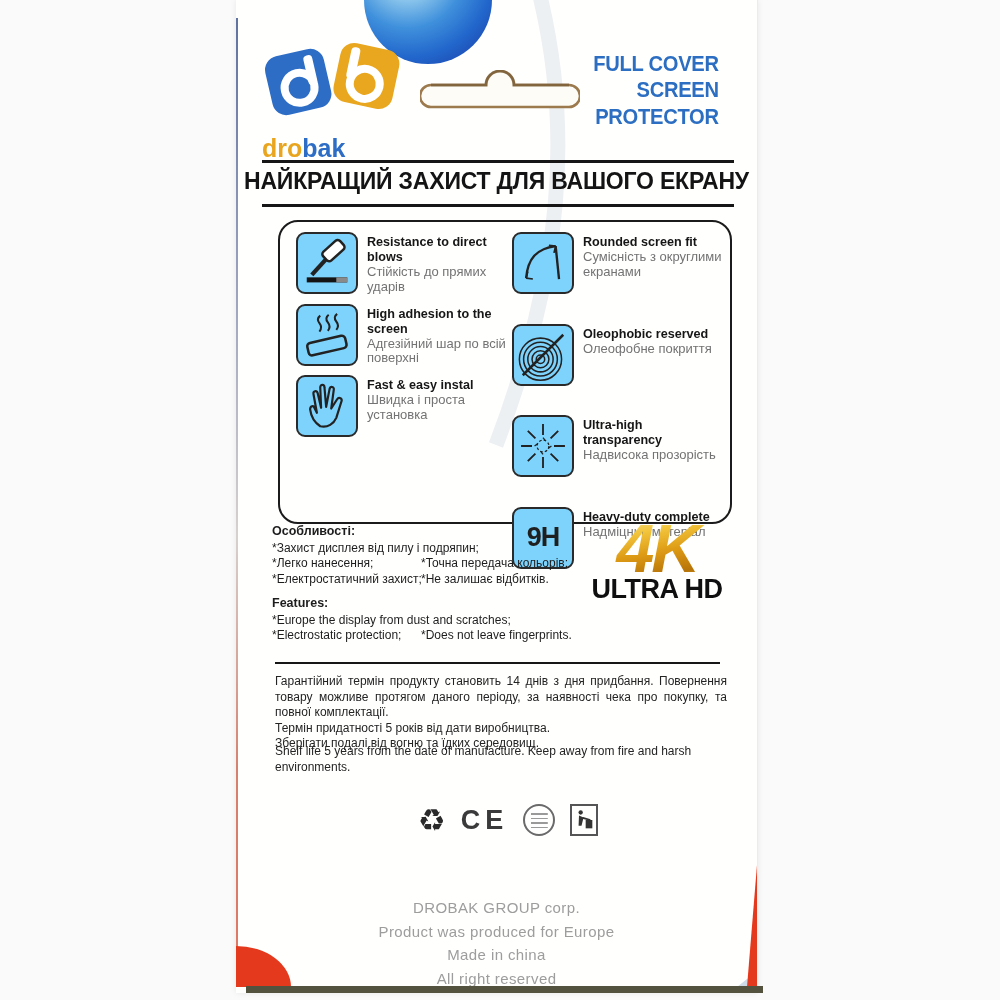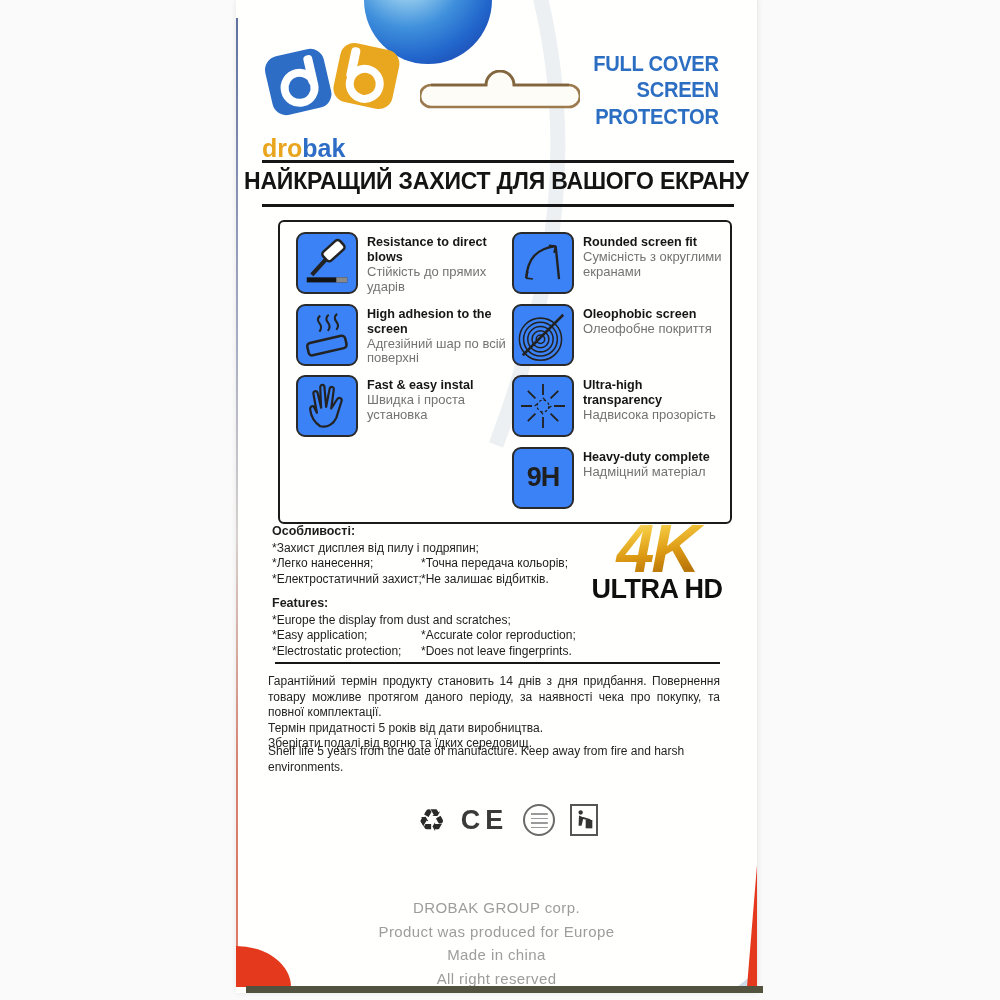--- a/index.html
+++ b/index.html
@@ -27,45 +27,45 @@
   .logo-word .dro{color:#e8a51d;} .logo-word .bak{color:#2d6dc6;}
   .tagline{position:absolute;right:38px;top:50px;text-align:right;color:#2b6ec2;font-weight:bold;
      font-size:21px;line-height:25px;letter-spacing:-.3px;transform:scale(.96,1.05);transform-origin:top right;}
   
   .rule{position:absolute;height:2.5px;background:#161616;}
   .rule1{left:26px;right:23px;top:160px;} .rule2{left:26px;right:23px;top:204px;}
   .rule3{left:39px;width:445px;top:662px;height:2px;}
   .headline{position:absolute;left:0;right:0;top:168px;text-align:center;font-size:23px;font-weight:bold;
      color:#141414;letter-spacing:-.2px;transform:scaleY(1.05);}
   
-  .fbox{position:absolute;left:42px;top:220px;width:450px;height:300px;border:2.5px solid #1b1b1b;border-radius:6px;}
+  .fbox{position:absolute;left:42px;top:220px;width:450px;height:300px;border:2.5px solid #1b1b1b;border-radius:20px;}
   .fcol{position:absolute;top:10px;display:flex;flex-direction:column;}
-  .fcol.l{left:16px;width:210px;} .fcol.r{left:232px;width:212px;}
+  .fcol.l{left:16px;width:210px;} .fcol.r{left:232px;width:212px;gap:20px;}
   .feat{display:flex;height:71.5px;align-items:flex-start;}
   .ibox{flex:0 0 62px;width:62px;height:62px;border:2.2px solid #2a2a2a;border-radius:9px;box-sizing:border-box;
-     display:flex;align-items:center;justify-content:center;background:#3b82f6;overflow:hidden;}
+     display:flex;align-items:center;justify-content:center;background:#7dd3fc;overflow:hidden;}
   .ibox svg{display:block;width:54px;height:54px;}
   .badge9h{font-size:27px;font-weight:bold;color:#1f1f1f;letter-spacing:-1px;}
   .ftxt{margin-left:9px;padding-top:3px;}
   .ft{display:block;font-size:12.6px;font-weight:bold;color:#161616;line-height:15px;}
   .fs{display:block;font-size:13px;color:#737373;line-height:14.5px;margin-top:0;}
   
   .bullets{position:absolute;left:36px;width:340px;font-size:12px;color:#1d1d1d;line-height:15.5px;}
   .bullets.ua{top:524px;} .bullets.en{top:596px;}
   .btitle{font-weight:bold;font-size:12.5px;margin-bottom:1px;}
   .brow{position:relative;}
   .c2{position:absolute;left:149px;white-space:nowrap;}
   
   .fourk{position:absolute;left:340px;top:516px;width:162px;text-align:center;}
   .fourk .k4{font-size:68px;line-height:64px;font-weight:800;font-style:italic;letter-spacing:-3px;
      background:linear-gradient(170deg,#f9e9a0 5%,#f2c53c 30%,#dd9a14 55%,#b77408 80%,#e3b43a 100%);
      -webkit-background-clip:text;background-clip:text;color:transparent;}
   .fourk .uhd{font-size:27px;font-weight:800;color:#0f0f0f;letter-spacing:-.5px;margin-top:-6px;}
   
-  .warr{position:absolute;left:32px;width:452px;font-size:12px;color:#242424;line-height:15.5px;}
+  .warr{position:absolute;left:39px;width:452px;font-size:12px;color:#242424;line-height:15.5px;}
   .warr.ua{top:674px;} .warr.en{top:744px;}
   .warr p{margin:0;} .warr .just{text-align:justify;}
   
   .certs{position:absolute;left:182px;top:800px;display:flex;align-items:center;gap:15px;height:40px;}
   .recycle{font-family:"DejaVu Sans",sans-serif;font-size:31px;color:#2a2a2a;line-height:34px;}
   .ce{font-size:27px;font-weight:bold;color:#3a3a3a;letter-spacing:5px;transform:scaleY(1.05);}
   .seal{width:32px;height:32px;border:2px solid #6a6a6a;border-radius:50%;box-sizing:border-box;
      background:repeating-linear-gradient(#fff 0 3px,#9a9a9a 3px 4.5px);background-size:60% 70%;
      background-position:center;background-repeat:no-repeat;}
   .bin{width:28px;height:32px;border:2px solid #555;box-sizing:border-box;display:flex;align-items:center;justify-content:center;}
@@ -185,21 +185,21 @@
                   <circle cx="29" cy="37" r="5"></circle>
                   <circle cx="29" cy="37" r="10"></circle>
                   <circle cx="29" cy="37" r="15"></circle>
                   <circle cx="29" cy="37" r="20"></circle>
                   <circle cx="29" cy="37" r="25"></circle>
                 </g>
                 <path d="M8 56 L56 8" stroke-width="3"></path>
               </svg>
           </span>
           <span class="ftxt">
-              <span class="ft">Oleophobic screen</span>
+              <span class="ft">Oleophobic reserved</span>
               <span class="fs">Олеофобне покриття</span>
             </span>
         </div>
         <div class="feat">
           <span class="ibox">
             <svg viewBox="0 0 64 64" fill="none" stroke="#222">
                 <g stroke-width="2.2">
                   <path d="M32 6 V19 M32 45 V58 M6 32 H19 M45 32 H58"></path>
                   <path d="M14 14 L23 23 M41 41 L50 50 M50 14 L41 23 M23 41 L14 50"></path>
                 </g>
@@ -234,21 +234,20 @@
     </div>
 
     <div class="fourk">
       <div class="k4">4K</div>
       <div class="uhd">ULTRA HD</div>
     </div>
 
     <div class="bullets en">
       <div class="btitle">Features:</div>
       <div class="bline">*Europe the display from dust and scratches;</div>
-      <div class="brow"><span>*Easy application;</span><span class="c2">*Accurate color reproduction;</span></div>
       <div class="brow"><span>*Electrostatic protection;</span><span class="c2">*Does not leave fingerprints.</span></div>
     </div>
 
     <div class="rule rule3"></div>
 
     <div class="warr ua">
       <p class="just">Гарантійний термін продукту становить 14 днів з дня придбання. Повернення товару можливе протягом даного періоду, за наявності чека про покупку, та повної комплектації.</p>
       <p>Термін придатності 5 років від дати виробництва.</p>
       <p>Зберігати подалі від вогню та їдких середовищ.</p>
     </div>

